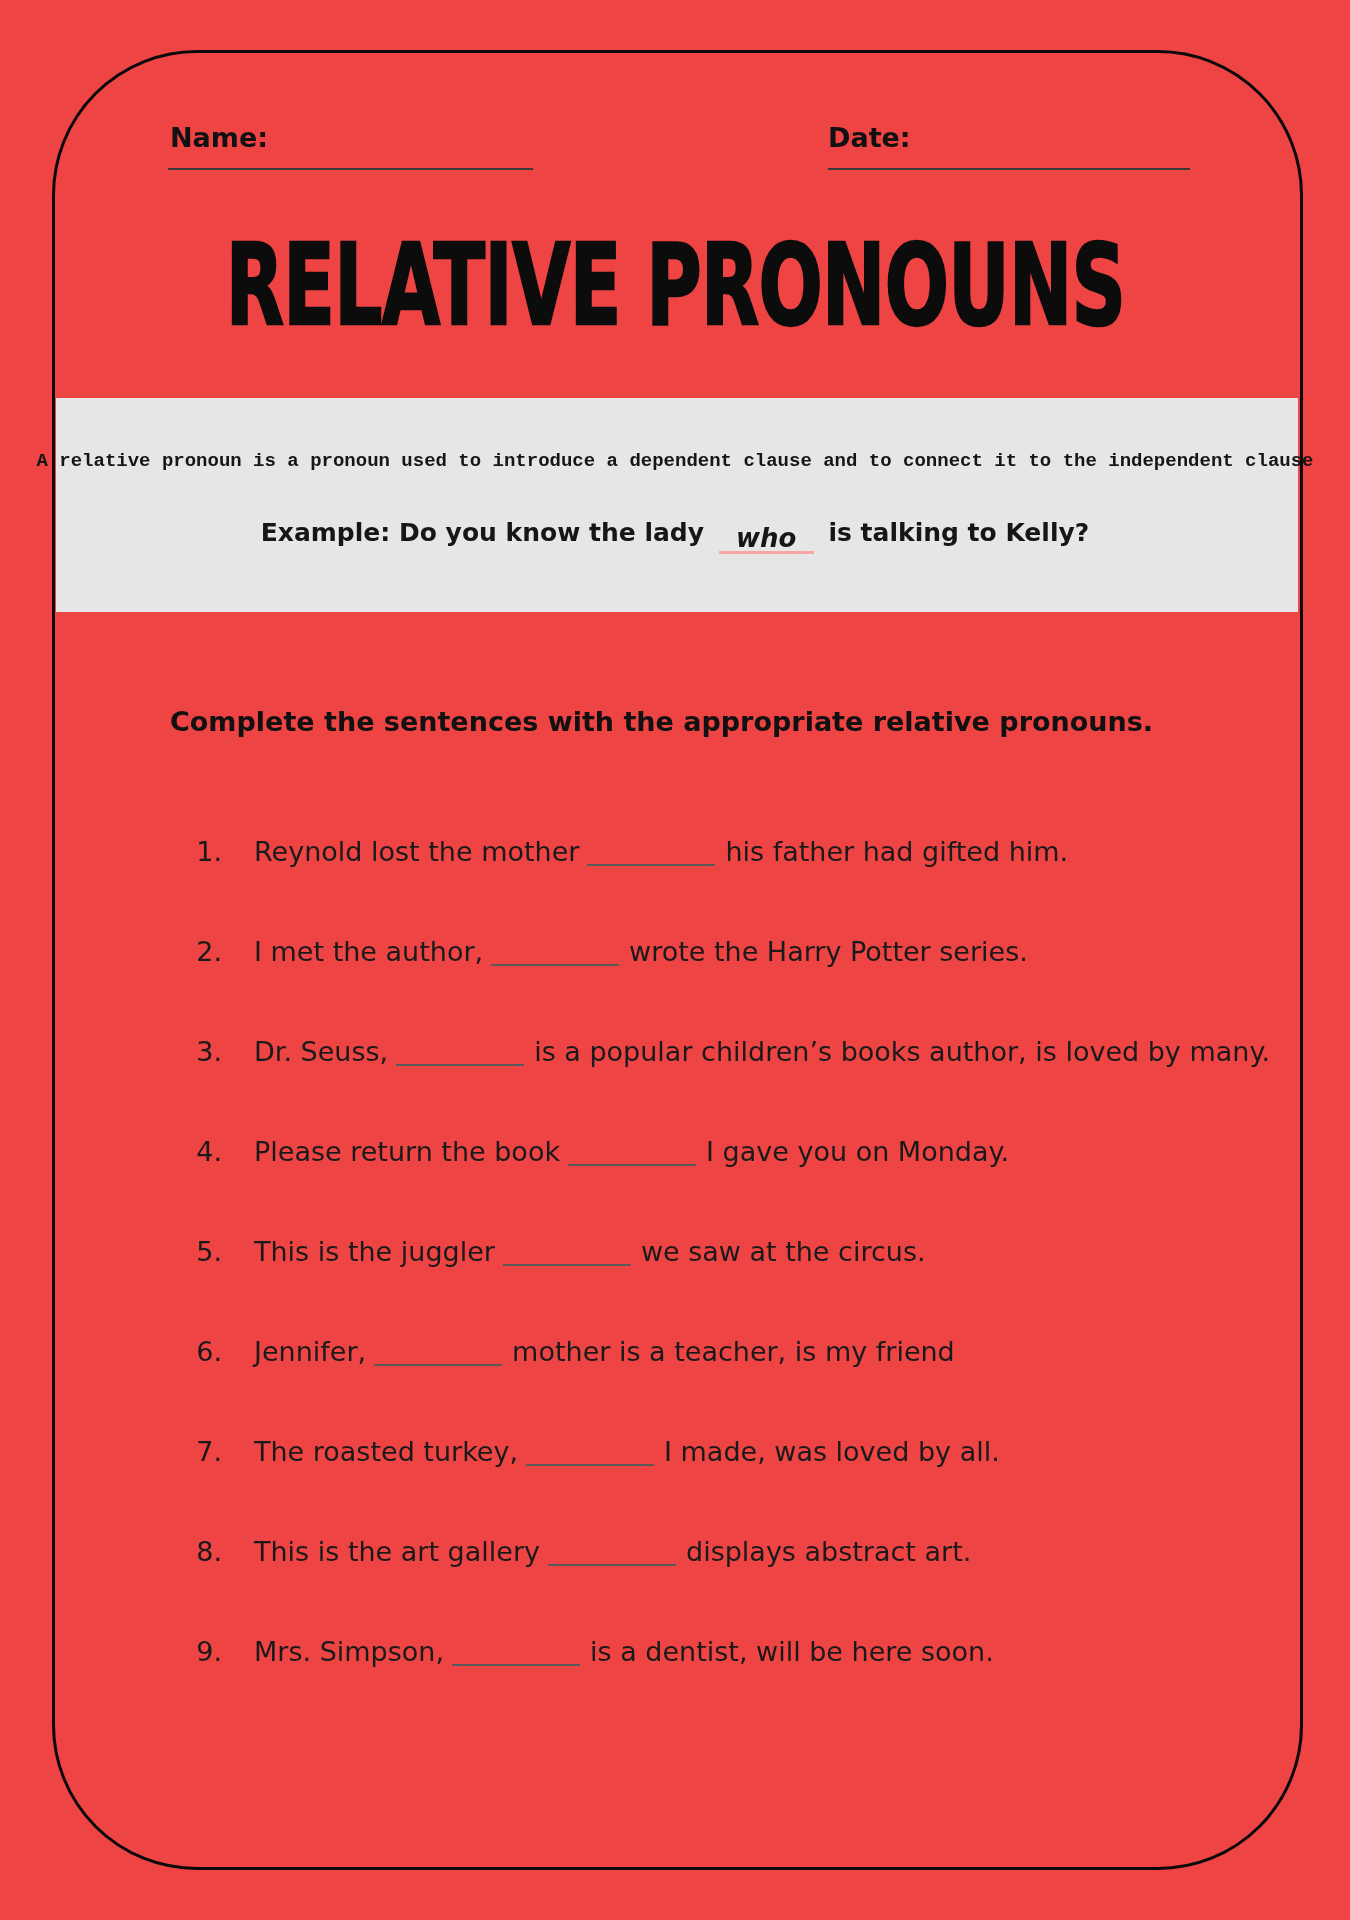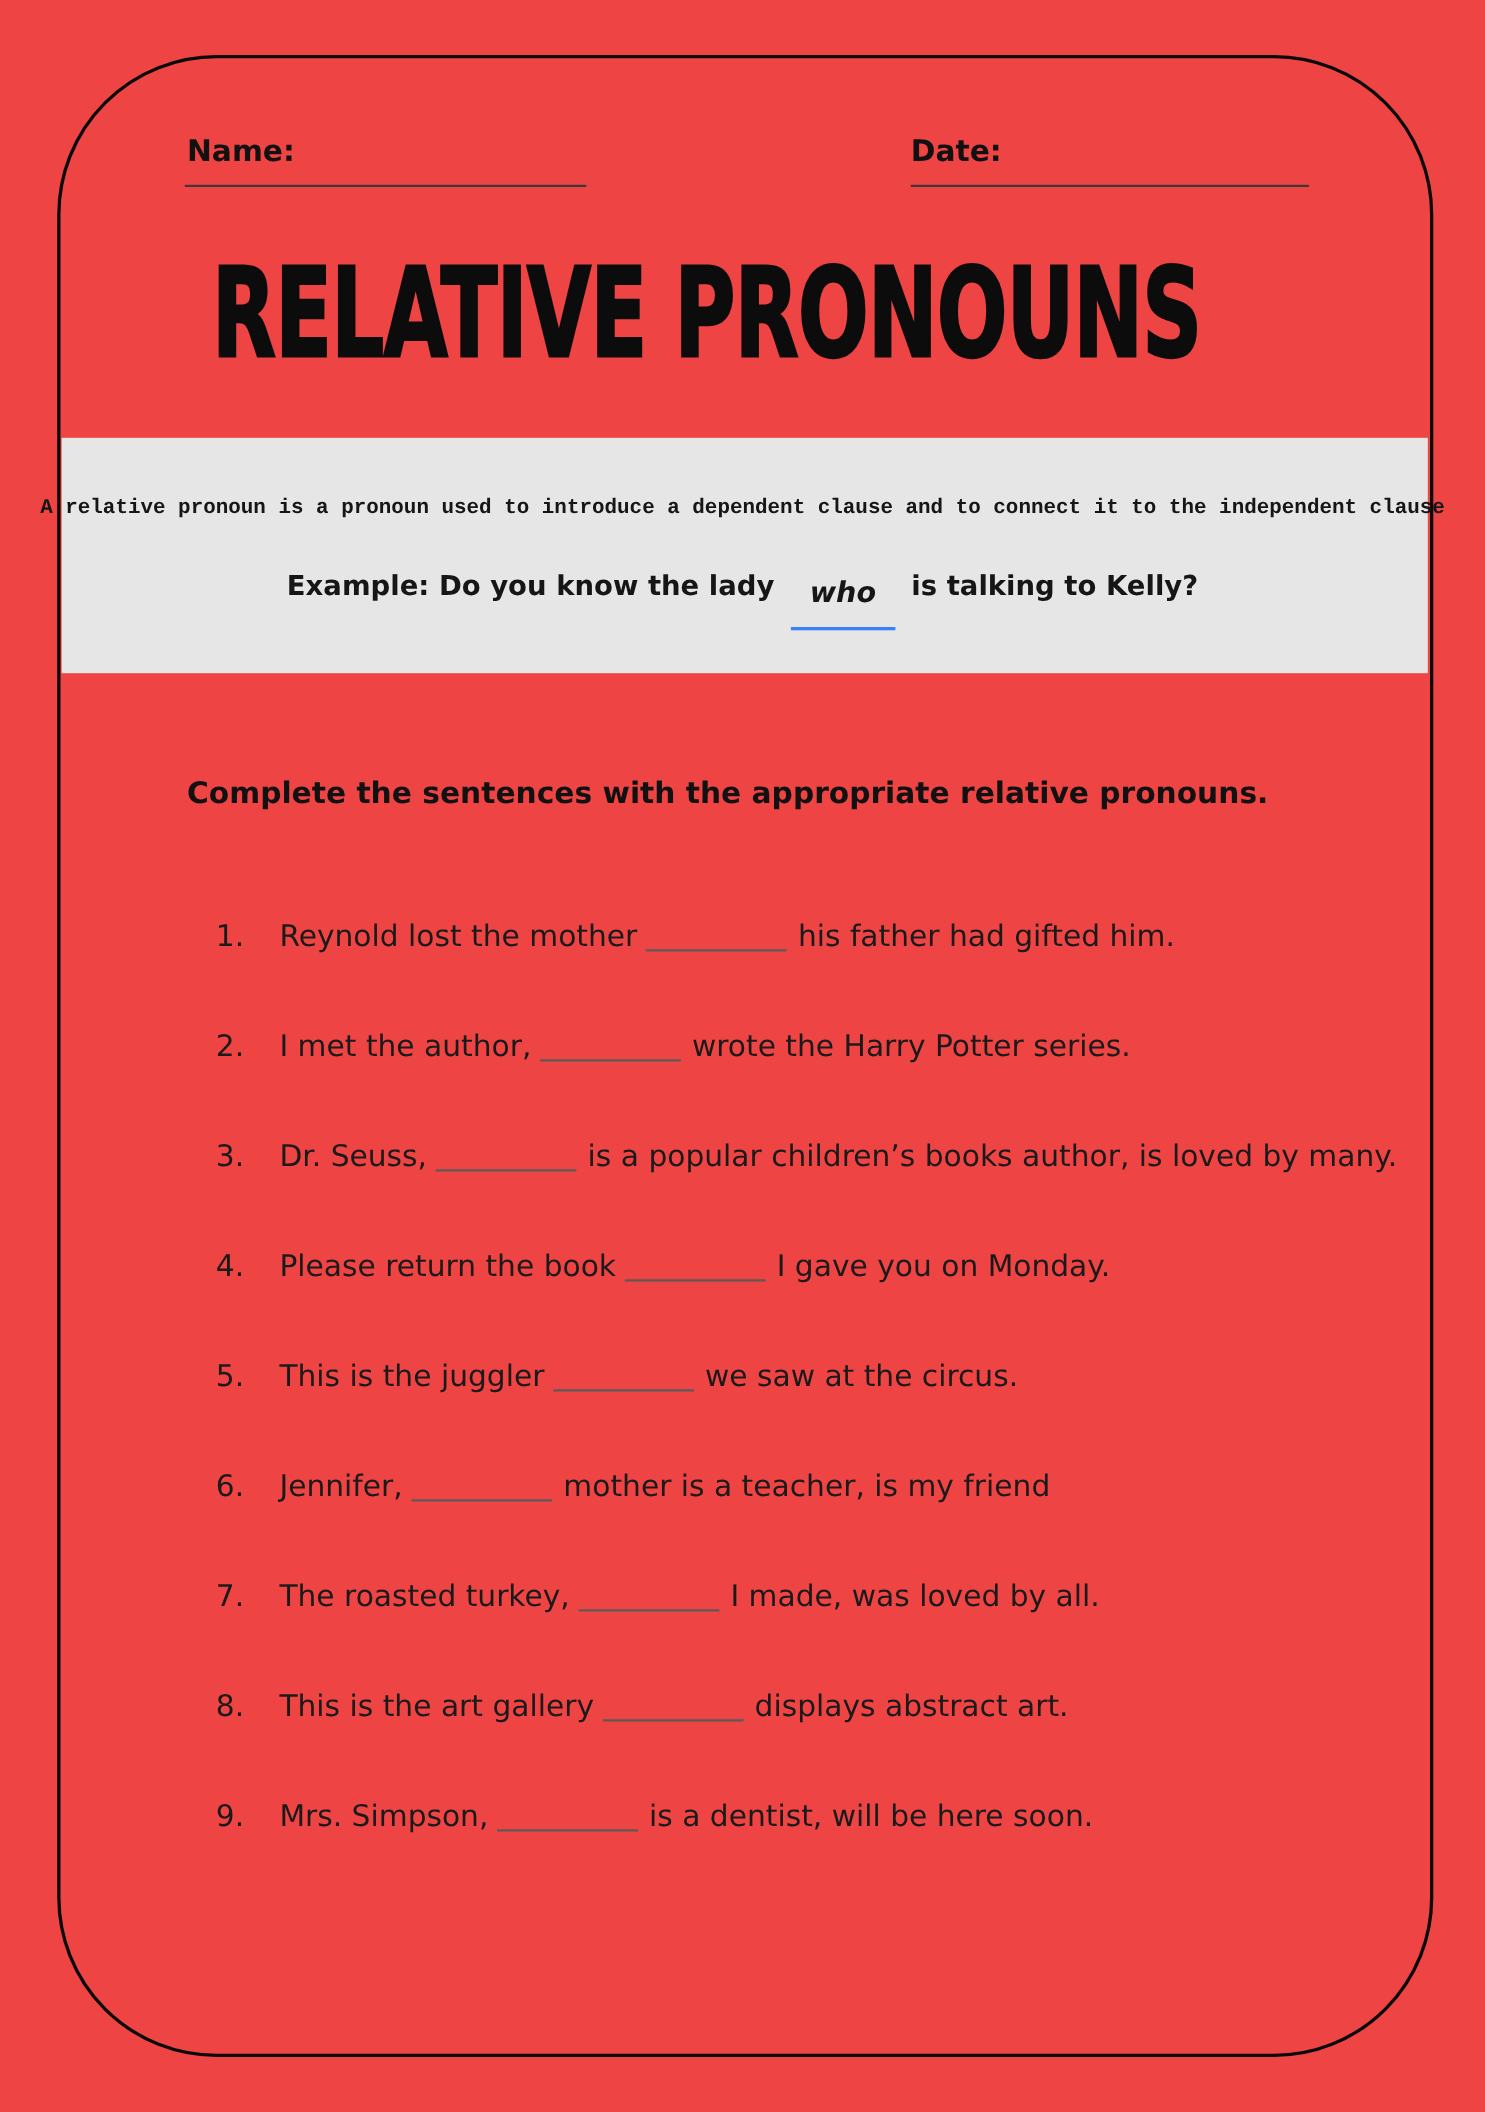--- a/index.html
+++ b/index.html
@@ -49,21 +49,21 @@
     border-top: 2px solid #3a3a3a;
     height: 0;
   }
   .name-line { left: 168px; width: 365px; }
   .date-line { left: 828px; width: 362px; }
   .title-wrap {
     position: absolute;
     left: 0;
     top: 232px;
     width: 100%;
-    text-align: left;
+    text-align: center;
     white-space: nowrap;
   }
   .title-text {
     display: inline-block;
     font-family: "DejaVu Sans", sans-serif;
     font-weight: bold;
     font-size: 108px;
     line-height: 1.0;
     color: #0c0c0c;
     letter-spacing: -1px;
@@ -89,25 +89,25 @@
     width: 100%;
     text-align: center;
     font-family: "DejaVu Sans", sans-serif;
     font-weight: bold;
     font-size: 25px;
     color: #161616;
   }
   .example-blank {
     display: inline-block;
     width: 95px;
-    border-bottom: 3px solid #3b82f6;
+    border-bottom: 3px solid #fca5a5;
     vertical-align: -6px;
     margin: 0 6px;
     line-height: 1.0;
-    padding-bottom: 18px;
+    padding-bottom: 0;
     text-align: center;
   }
   .example-answer {
     font-style: italic;
     font-weight: bold;
     font-size: 26px;
   }
   .instruction {
     position: absolute;
     left: 170px;

